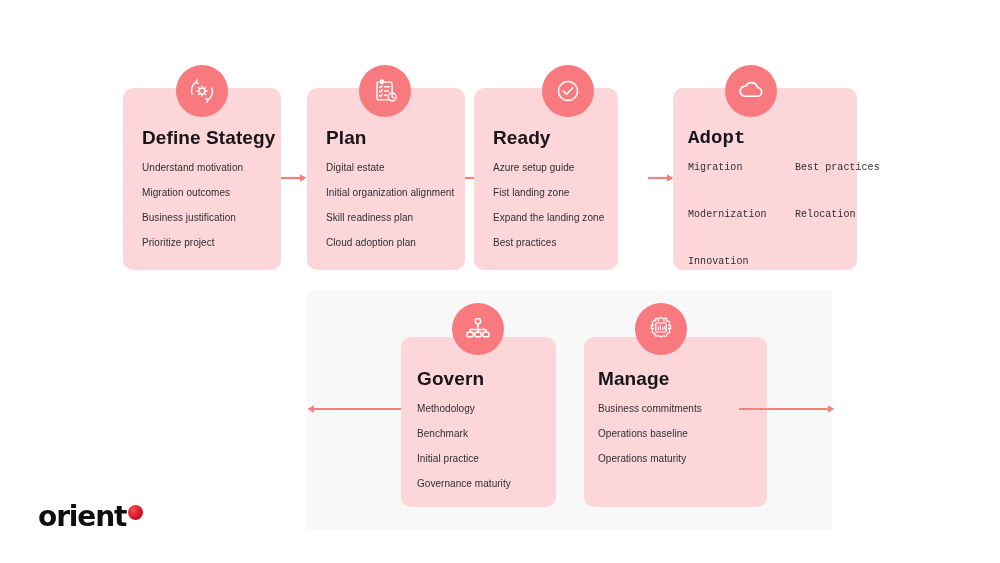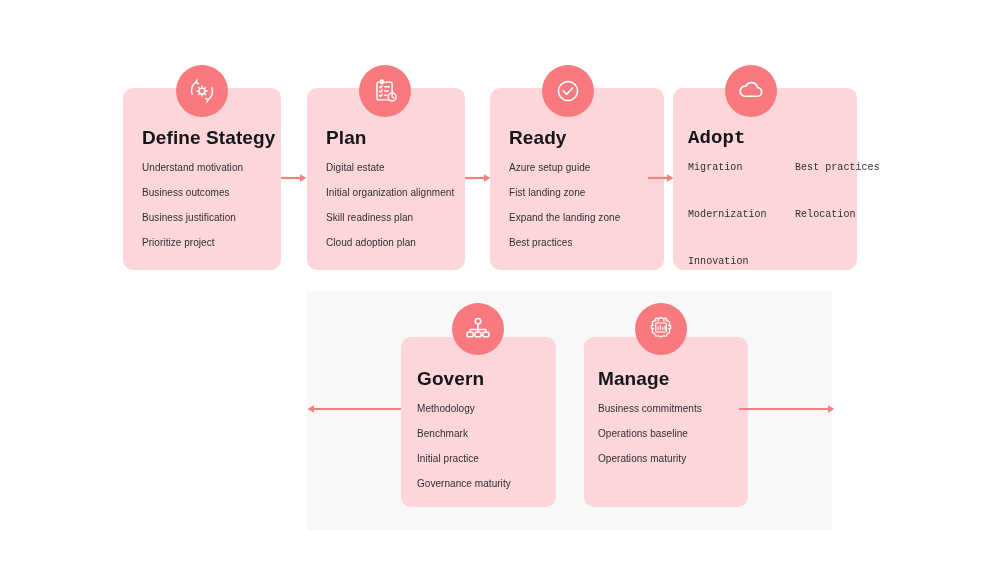--- a/index.html
+++ b/index.html
@@ -131,21 +131,21 @@
 
 <div class="canvas">
 
   <div class="grey-panel"></div>
 
   <div class="card" style="left:123px; top:88px; width:158px; height:182px;">
     <div class="card-inner">
       <div class="card-title">Define Stategy</div>
       <ul class="card-items">
         <li>Understand motivation</li>
-        <li>Business outcomes</li>
+        <li>Migration outcomes</li>
         <li>Business justification</li>
         <li>Prioritize project</li>
       </ul>
     </div>
   </div>
   <div class="badge" style="left:176px; top:65px;">
     <svg width="30" height="30" viewBox="0 0 32 32" fill="none" stroke="#ffffff" stroke-width="1.5" stroke-linecap="round" stroke-linejoin="round">
       <path d="M5.5 19.5A11 11 0 0 1 10 6.3"></path>
       <path d="M26.5 12.5A11 11 0 0 1 22 25.7"></path>
       <path d="M10.8 4.2 9.4 6.8l2.7 1.2"></path>
@@ -182,21 +182,21 @@
       <circle cx="23.6" cy="22.4" r="4.2" fill="#f97a7e"></circle>
       <path d="M23.6 20v2.4l1.7 1"></path>
     </svg>
   </div>
 
   <svg class="arrow" style="left:465px; top:172px; width:26px;" viewBox="0 0 26 12">
     <line x1="0" y1="6" x2="19" y2="6" stroke="#f2817f" stroke-width="2.2"></line>
     <path d="M19 2.2 L25.4 6 L19 9.8 Z" fill="#f2817f"></path>
   </svg>
 
-  <div class="card" style="left:490px; top:88px; width:174px; height:182px;">
+  <div class="card" style="left:474px; top:88px; width:144px; height:182px;">
     <div class="card-inner">
       <div class="card-title">Ready</div>
       <ul class="card-items">
         <li>Azure setup guide</li>
         <li>Fist landing zone</li>
         <li>Expand the landing zone</li>
         <li>Best practices</li>
       </ul>
     </div>
   </div>
@@ -249,21 +249,21 @@
   <div class="badge" style="left:452px; top:303px;">
     <svg width="30" height="30" viewBox="0 0 32 32" fill="none" stroke="#ffffff" stroke-width="1.6" stroke-linecap="round" stroke-linejoin="round">
       <circle cx="16" cy="7.6" r="2.9"></circle>
       <path d="M16 10.5v3.4M7.6 19.2v-2.6h16.8v2.6M16 13.9v5.3"></path>
       <rect x="4.4" y="19.4" width="6.4" height="4.8" rx="1"></rect>
       <rect x="12.8" y="19.4" width="6.4" height="4.8" rx="1"></rect>
       <rect x="21.2" y="19.4" width="6.4" height="4.8" rx="1"></rect>
     </svg>
   </div>
 
-  <div class="card" style="left:584px; top:337px; width:164px; height:170px;">
+  <div class="card" style="left:584px; top:337px; width:183px; height:170px;">
     <div class="card-inner" style="left:14px; top:32px;">
       <div class="card-title">Manage</div>
       <ul class="card-items">
         <li>Business commitments</li>
         <li>Operations baseline</li>
         <li>Operations maturity</li>
       </ul>
     </div>
   </div>
   <div class="badge" style="left:635px; top:303px;">
@@ -274,14 +274,18 @@
       <path d="M10.3 7.4v-2.6M13.2 7.6V5.6M19.1 7.6V5.6M21.7 7.4V4.8"></path>
       <path d="M7.9 12.2H5.6M7.9 15.4H5.6M24.1 12.2h2.3M24.1 15.4h2.3"></path>
     </svg>
   </div>
 
   <svg class="arrow" style="left:739px; top:403px; width:96px;" viewBox="0 0 96 12">
     <line x1="0" y1="6" x2="89" y2="6" stroke="#f2817f" stroke-width="2.2"></line>
     <path d="M89 2.2 L95.4 6 L89 9.8 Z" fill="#f2817f"></path>
   </svg>
 
+  <div class="logo">
+    <span class="logo-word">orient</span>
+    <span class="logo-dot"></span>
+  </div>
 
 </div>
 
 </body></html>

